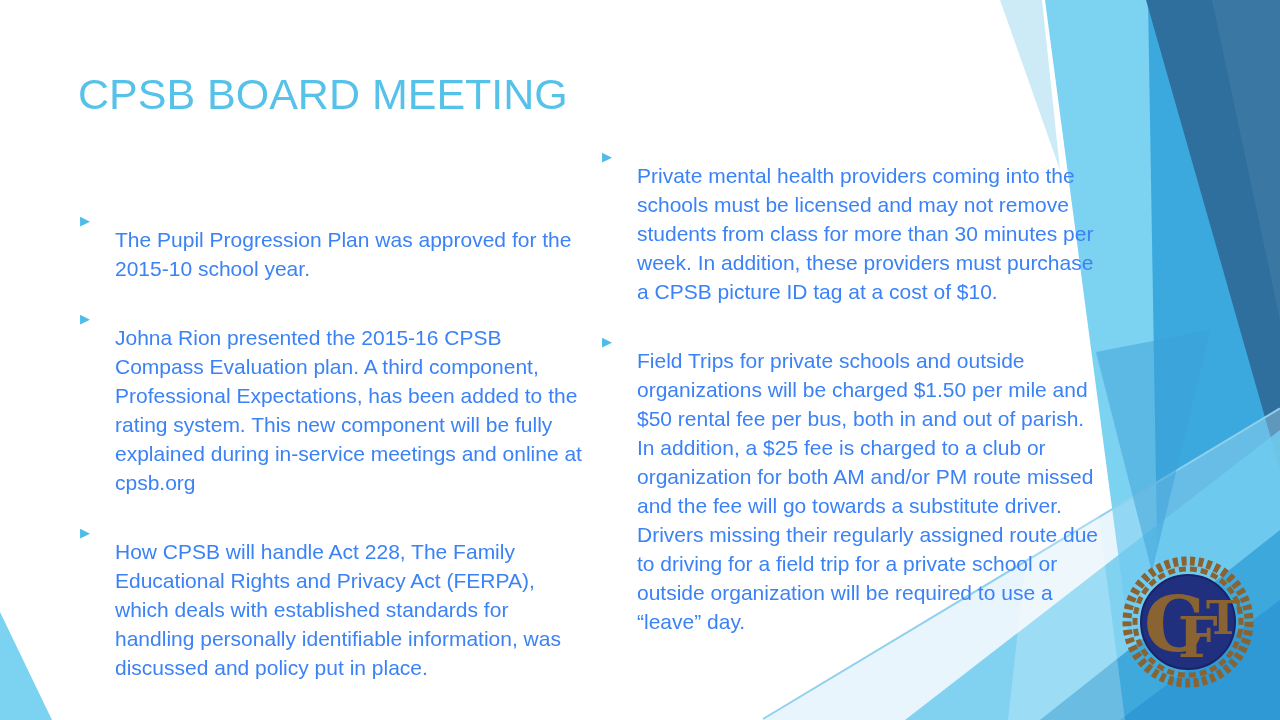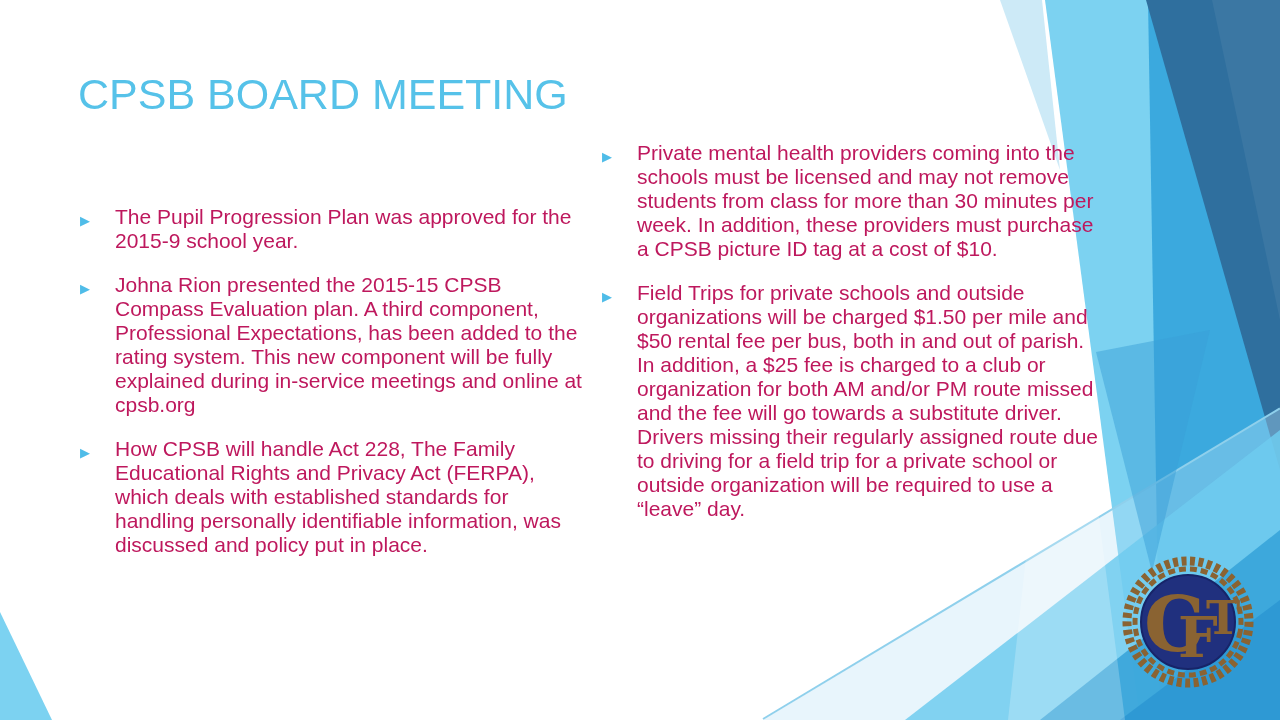--- a/index.html
+++ b/index.html
@@ -31,21 +31,21 @@
     font-size:43px;line-height:57px;color:#56C2E9;letter-spacing:0px;
   }
   .col{position:absolute;}
   .col-left{left:80px;top:205px;width:505px;}
   .col-right{left:602px;top:141px;width:500px;}
   .bullet-row{display:flex;gap:20px;margin-bottom:20px;}
   .bullet-marker{
     flex:0 0 15px;font-size:13px;line-height:29px;color:#4FBCE8;
     transform:translateY(0.5px);
   }
-  .bullet-text{font-size:21px;line-height:24px;color:#be185d;}
+  .bullet-text{font-size:21px;line-height:29px;color:#3b82f6;margin-top:20px;}
   
   .logo{position:absolute;left:1118px;top:552px;width:140px;height:140px;}
   .logo svg{display:block;}
   .logo text{font-family:"DejaVu Serif",serif;font-weight:bold;fill:#8A6332;}
 </style>
 </head>
 <body>
 
 <div id="slide">
 
@@ -63,25 +63,25 @@
   <div class="shape s-white-wedge"></div>
   <div class="shape s-corner"></div>
 
   <div class="title">
     <div>CPSB BOARD MEETING</div>
   </div>
 
   <div class="col col-left">
     <div class="bullet-row">
       <span class="bullet-marker">▶</span>
-      <span class="bullet-text">The Pupil Progression Plan was approved for the 2015-9 school year.</span>
+      <span class="bullet-text">The Pupil Progression Plan was approved for the 2015-10 school year.</span>
     </div>
     <div class="bullet-row">
       <span class="bullet-marker">▶</span>
-      <span class="bullet-text">Johna Rion presented the 2015-15 CPSB Compass Evaluation plan. A third component, Professional Expectations, has been added to the rating system. This new component will be fully explained during in-service meetings and online at cpsb.org</span>
+      <span class="bullet-text">Johna Rion presented the 2015-16 CPSB Compass Evaluation plan. A third component, Professional Expectations, has been added to the rating system. This new component will be fully explained during in-service meetings and online at cpsb.org</span>
     </div>
     <div class="bullet-row">
       <span class="bullet-marker">▶</span>
       <span class="bullet-text">How CPSB will handle Act 228, The Family Educational Rights and Privacy Act (FERPA), which deals with established standards for handling personally identifiable information, was discussed and policy put in place.</span>
     </div>
   </div>
 
   <div class="col col-right">
     <div class="bullet-row">
       <span class="bullet-marker">▶</span>

